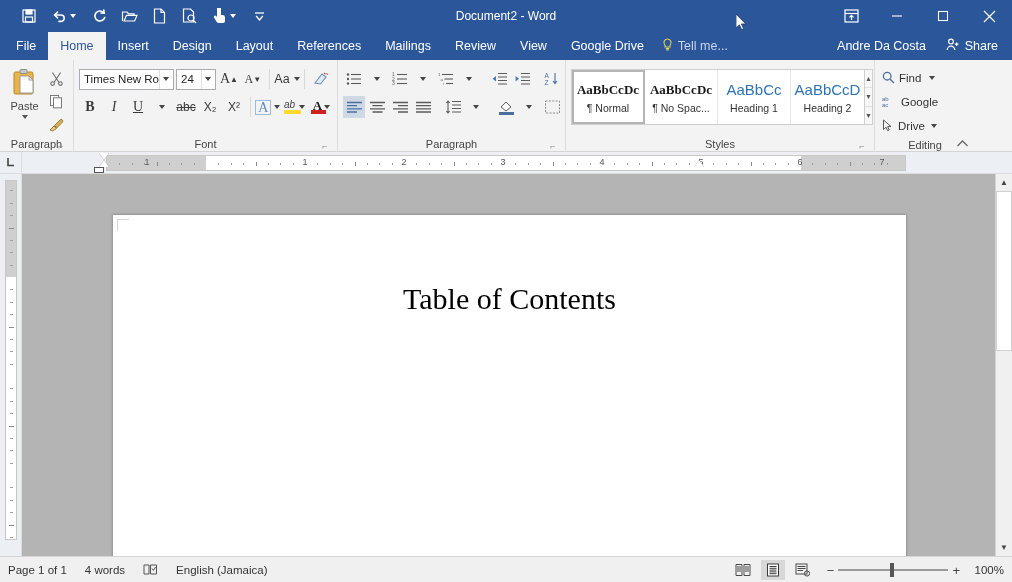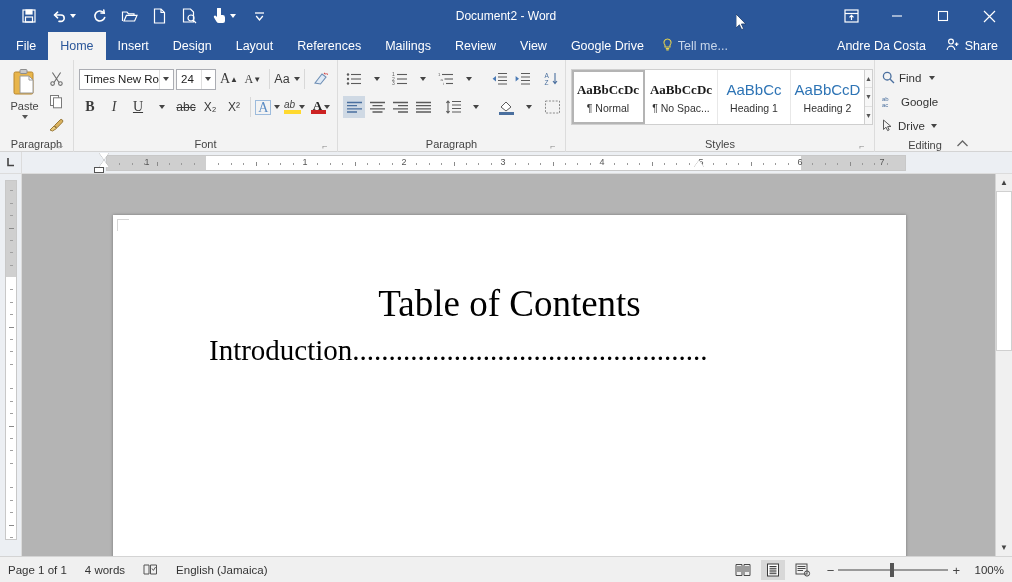--- a/index.html
+++ b/index.html
@@ -380,21 +380,21 @@
     width: 12px; height: 12px;
     border-top: 1px solid #d6d6d6;
     border-left: 1px solid #d6d6d6;
     left: 94px; top: 43px;
   }
   .doc-title {
     position: absolute;
     left: 0; right: 0; top: 67px;
     text-align: center;
     font-family: "Liberation Serif", serif;
-    font-size: 37px;
+    font-size: 30px;
     color: #000000;
   }
   .doc-line {
     position: absolute;
     left: 96px; top: 119px;
     font-family: "Liberation Serif", serif;
     font-size: 29px;
     color: #000000;
     white-space: nowrap;
   }
@@ -1024,21 +1024,20 @@
             <div class="vtick" style="top: 343.5px;"></div>
             <div class="vdot" style="top: 355.875px;"></div>
           </div>
       </div>
     </div>
 
     <div class="canvas">
       <div class="page">
         <div class="margin-mark" style="left:4px; top:4px;"></div>
         <div class="doc-title">Table of Contents</div>
-        <div class="doc-line">Introduction.................................................</div>
       </div>
 
       <div class="vscroll">
         <div class="vsb-arrow">▲</div>
         <div class="vsb-thumb"></div>
         <div class="vsb-track"></div>
         <div class="vsb-arrow">▼</div>
       </div>
     </div>
   </div>

